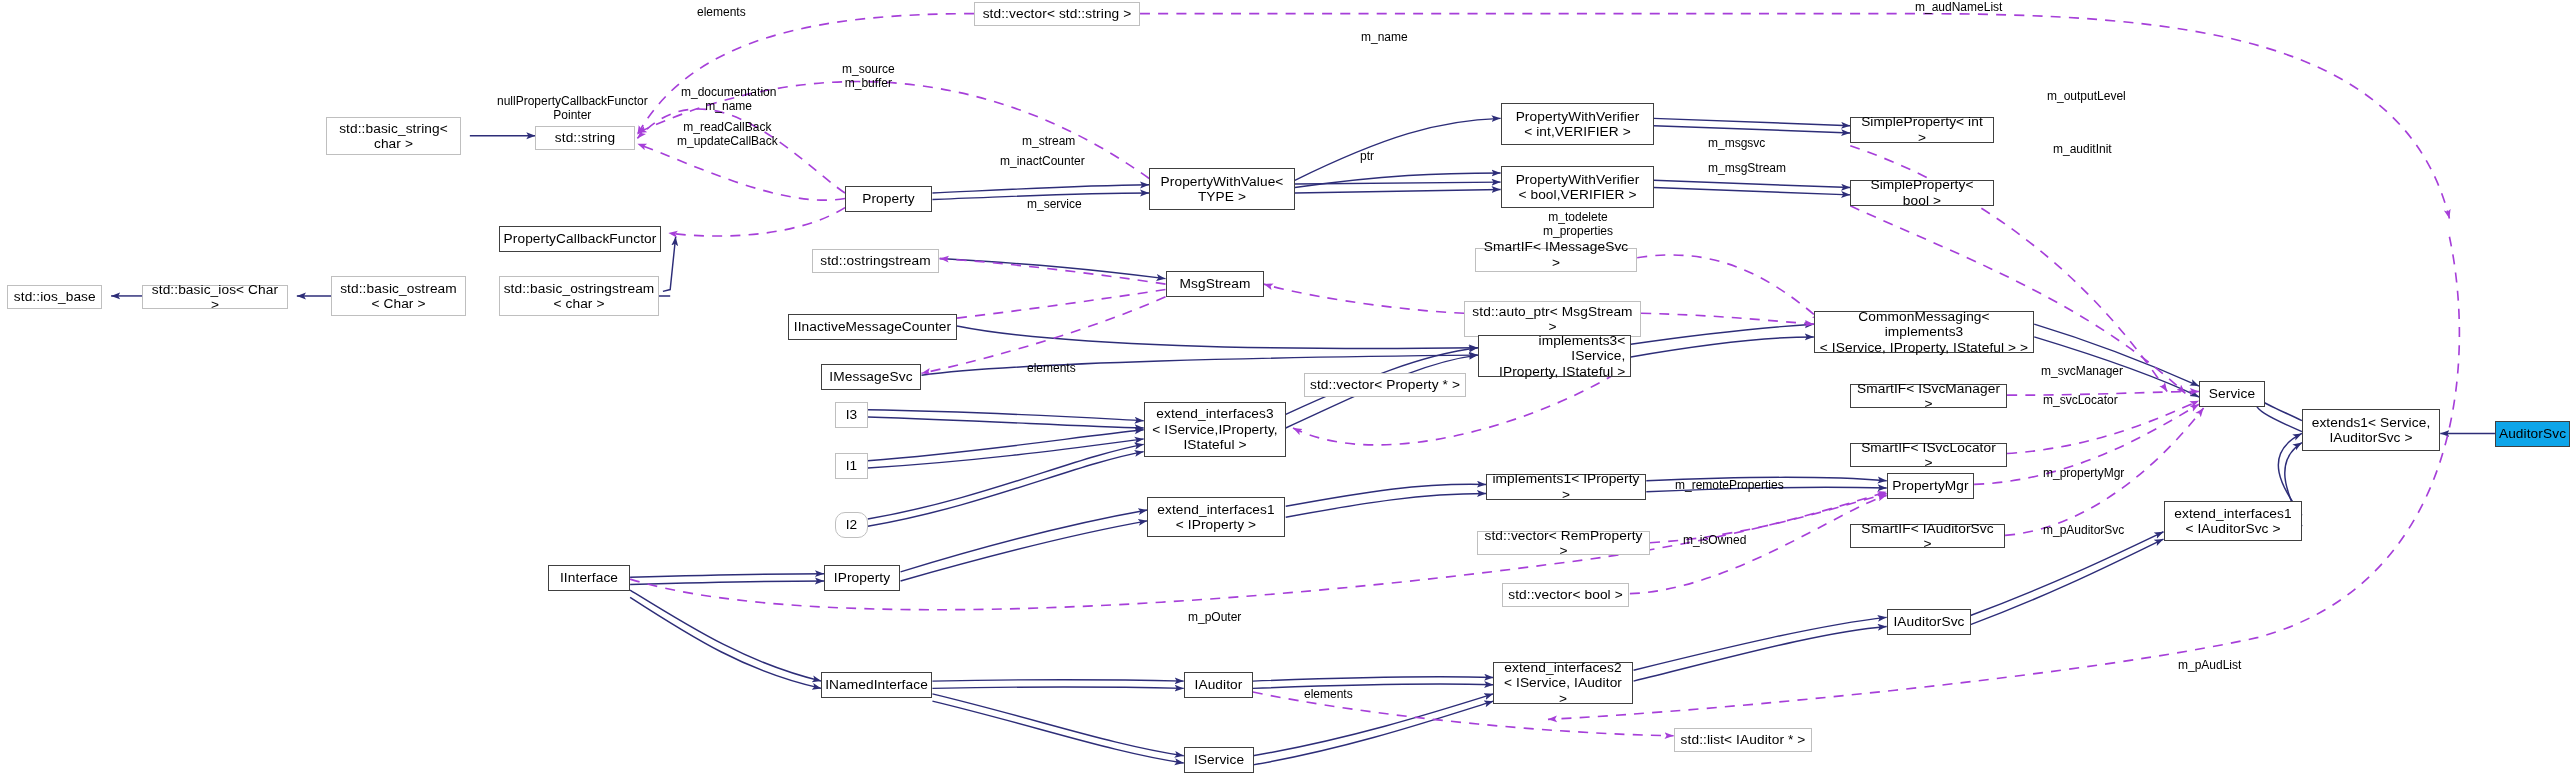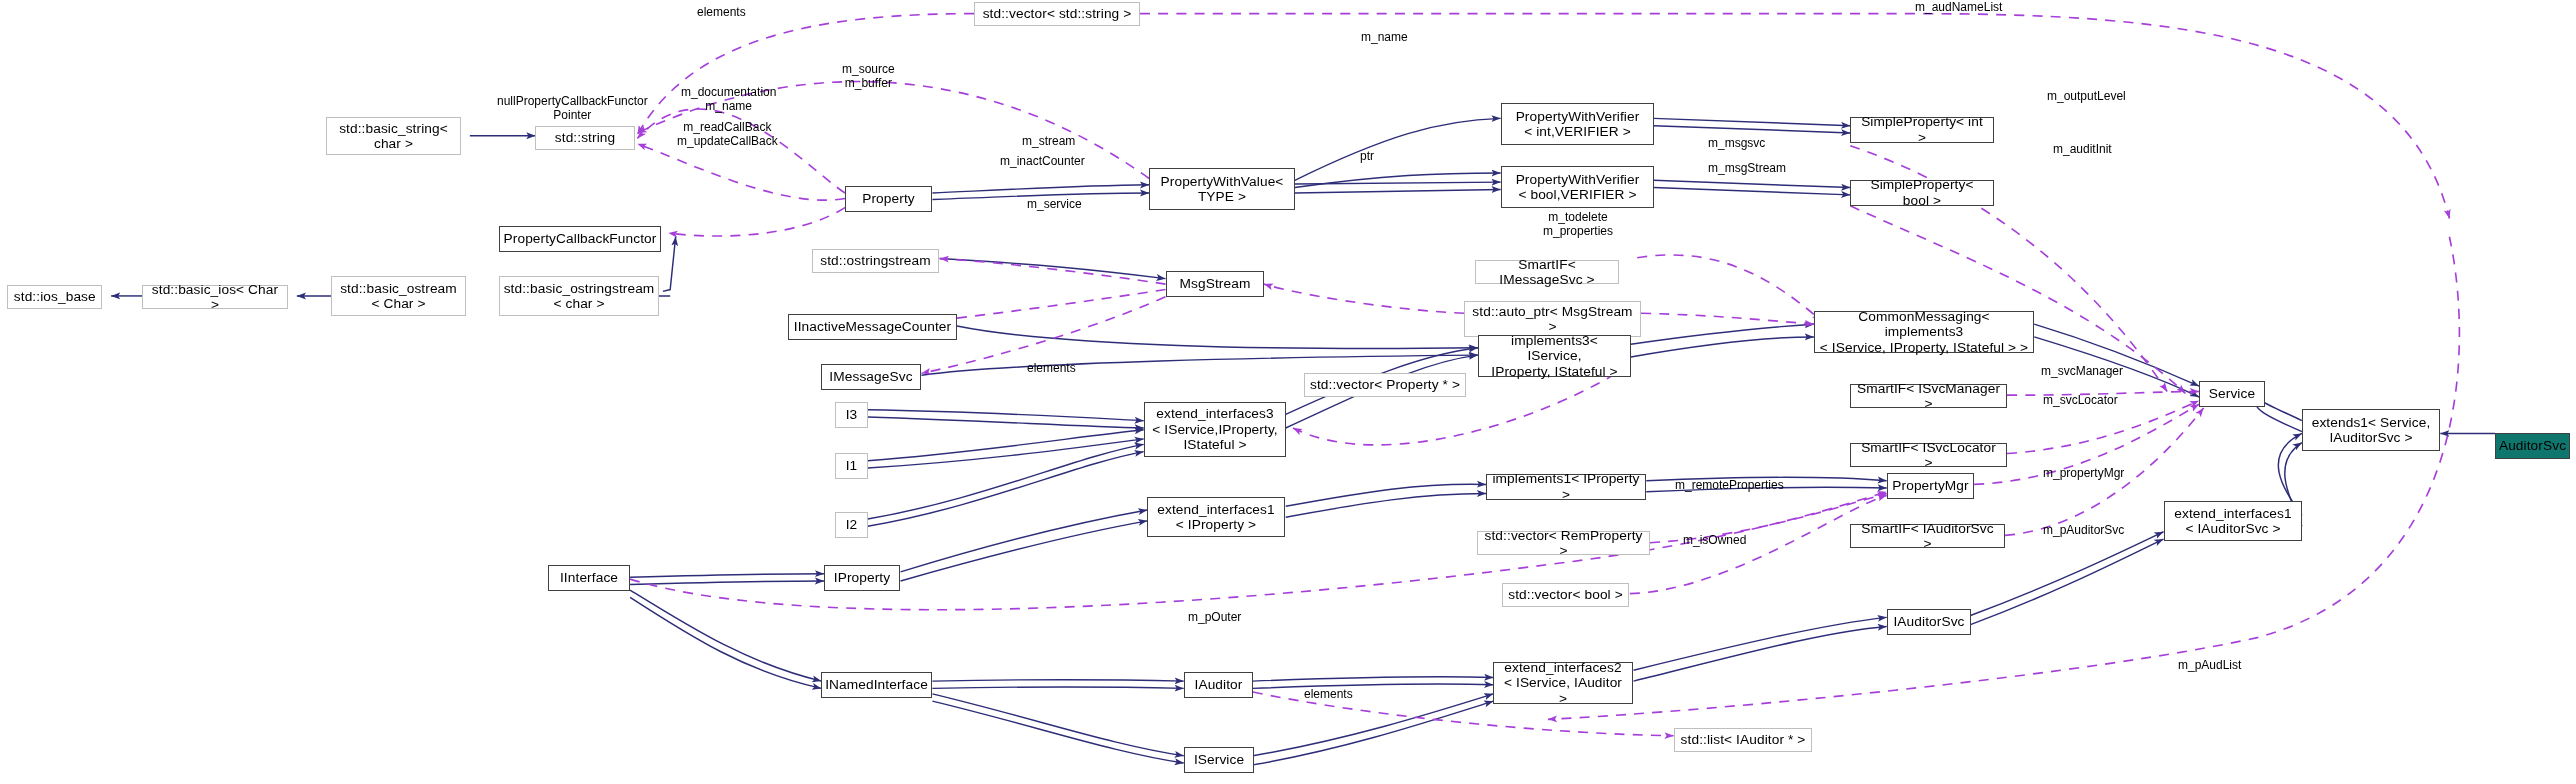--- a/index.html
+++ b/index.html
@@ -5,21 +5,21 @@
   html,body{margin:0;padding:0;background:#ffffff;}
   #canvas{position:relative;width:2576px;height:784px;background:#ffffff;
           font-family:"Liberation Sans","DejaVu Sans",sans-serif;overflow:hidden;}
   svg#edges{position:absolute;left:0;top:0;width:2576px;height:784px;}
   .node{position:absolute;box-sizing:border-box;display:flex;align-items:center;
         justify-content:center;text-align:center;background:#ffffff;
         font-size:13.7px;color:#000000;line-height:1.12;letter-spacing:0.1px;
         padding:0.9px 4.6px;}
   .node.thin{border:0.9px solid #bfbfbf;}
   .node.bold{border:1.5px solid #404040;}
-  .node.focus{border:1.5px solid #404040;background:#0f766e;margin-top:12px;}
+  .node.focus{border:1.5px solid #404040;background:#0ea5e9;}
   .node span{display:block;white-space:pre-line;}
   .edge-label{position:absolute;font-size:12px;color:#000000;white-space:pre;
               font-family:"Liberation Sans","DejaVu Sans",sans-serif;}
 </style>
 </head>
 <body>
 
 <div id="canvas">
 
   <svg id="edges" viewBox="0 0 2829 861">
@@ -152,21 +152,21 @@
     </div>
   <div class="node bold" style="left:1850px;top:180px;width:144px;height:25.5px;">
       <span>SimpleProperty&lt; bool &gt;</span>
     </div>
   <div class="node thin" style="left:812px;top:249px;width:127px;height:24px;">
       <span>std::ostringstream</span>
     </div>
   <div class="node bold" style="left:1166px;top:271px;width:98px;height:25.5px;">
       <span>MsgStream</span>
     </div>
-  <div class="node thin" style="left:1475px;top:260px;width:144px;height:24px;">
+  <div class="node thin" style="left:1475px;top:248px;width:162px;height:24px;align-items:flex-end;">
       <span>SmartIF&lt; IMessageSvc &gt;</span>
     </div>
   <div class="node thin" style="left:1464px;top:301px;width:177px;height:36px;">
       <span>std::auto_ptr&lt; MsgStream &gt;</span>
     </div>
   <div class="node thin" style="left:7.3px;top:285px;width:95px;height:24px;">
       <span>std::ios_base</span>
     </div>
   <div class="node thin" style="left:142px;top:285px;width:146px;height:24px;">
       <span>std::basic_ios&lt; Char &gt;</span>
@@ -182,21 +182,21 @@
   <div class="node bold" style="left:788px;top:314px;width:169px;height:25.5px;">
       <span>IInactiveMessageCounter</span>
     </div>
   <div class="node bold" style="left:821px;top:364px;width:100px;height:25.5px;">
       <span>IMessageSvc</span>
     </div>
   <div class="node bold" style="left:1814px;top:311px;width:220px;height:42px;">
       <span>CommonMessaging&lt; implements3
 &lt; IService, IProperty, IStateful &gt; &gt;</span>
     </div>
-  <div class="node bold" style="left:1478px;top:335px;width:153px;height:42px;">
+  <div class="node bold" style="left:1478px;top:335px;width:153px;height:42px;text-align:right;">
       <span>implements3&lt; IService,
 IProperty, IStateful &gt;</span>
     </div>
   <div class="node thin" style="left:1304px;top:373px;width:162px;height:24px;">
       <span>std::vector&lt; Property * &gt;</span>
     </div>
   <div class="node bold" style="left:1850px;top:384px;width:157px;height:24px;justify-content:center;">
       <span>SmartIF&lt; ISvcManager &gt;</span>
     </div>
   <div class="node bold" style="left:1850px;top:443px;width:157px;height:24px;">
@@ -204,21 +204,21 @@
     </div>
   <div class="node bold" style="left:2199px;top:381px;width:66px;height:25.5px;">
       <span>Service</span>
     </div>
   <div class="node thin" style="left:835px;top:402px;width:33px;height:25.5px;">
       <span>I3</span>
     </div>
   <div class="node thin" style="left:835px;top:453px;width:33px;height:25.5px;">
       <span>I1</span>
     </div>
-  <div class="node thin" style="left:835px;top:512px;width:33px;height:25.5px;">
+  <div class="node thin" style="left:835px;top:512px;width:33px;height:25.5px;border-radius:10px;">
       <span>I2</span>
     </div>
   <div class="node bold" style="left:1144px;top:402px;width:142px;height:55px;">
       <span>extend_interfaces3
 &lt; IService,IProperty,
 IStateful &gt;</span>
     </div>
   <div class="node bold" style="left:1486px;top:474px;width:160px;height:25.5px;">
       <span>implements1&lt; IProperty &gt;</span>
     </div>

